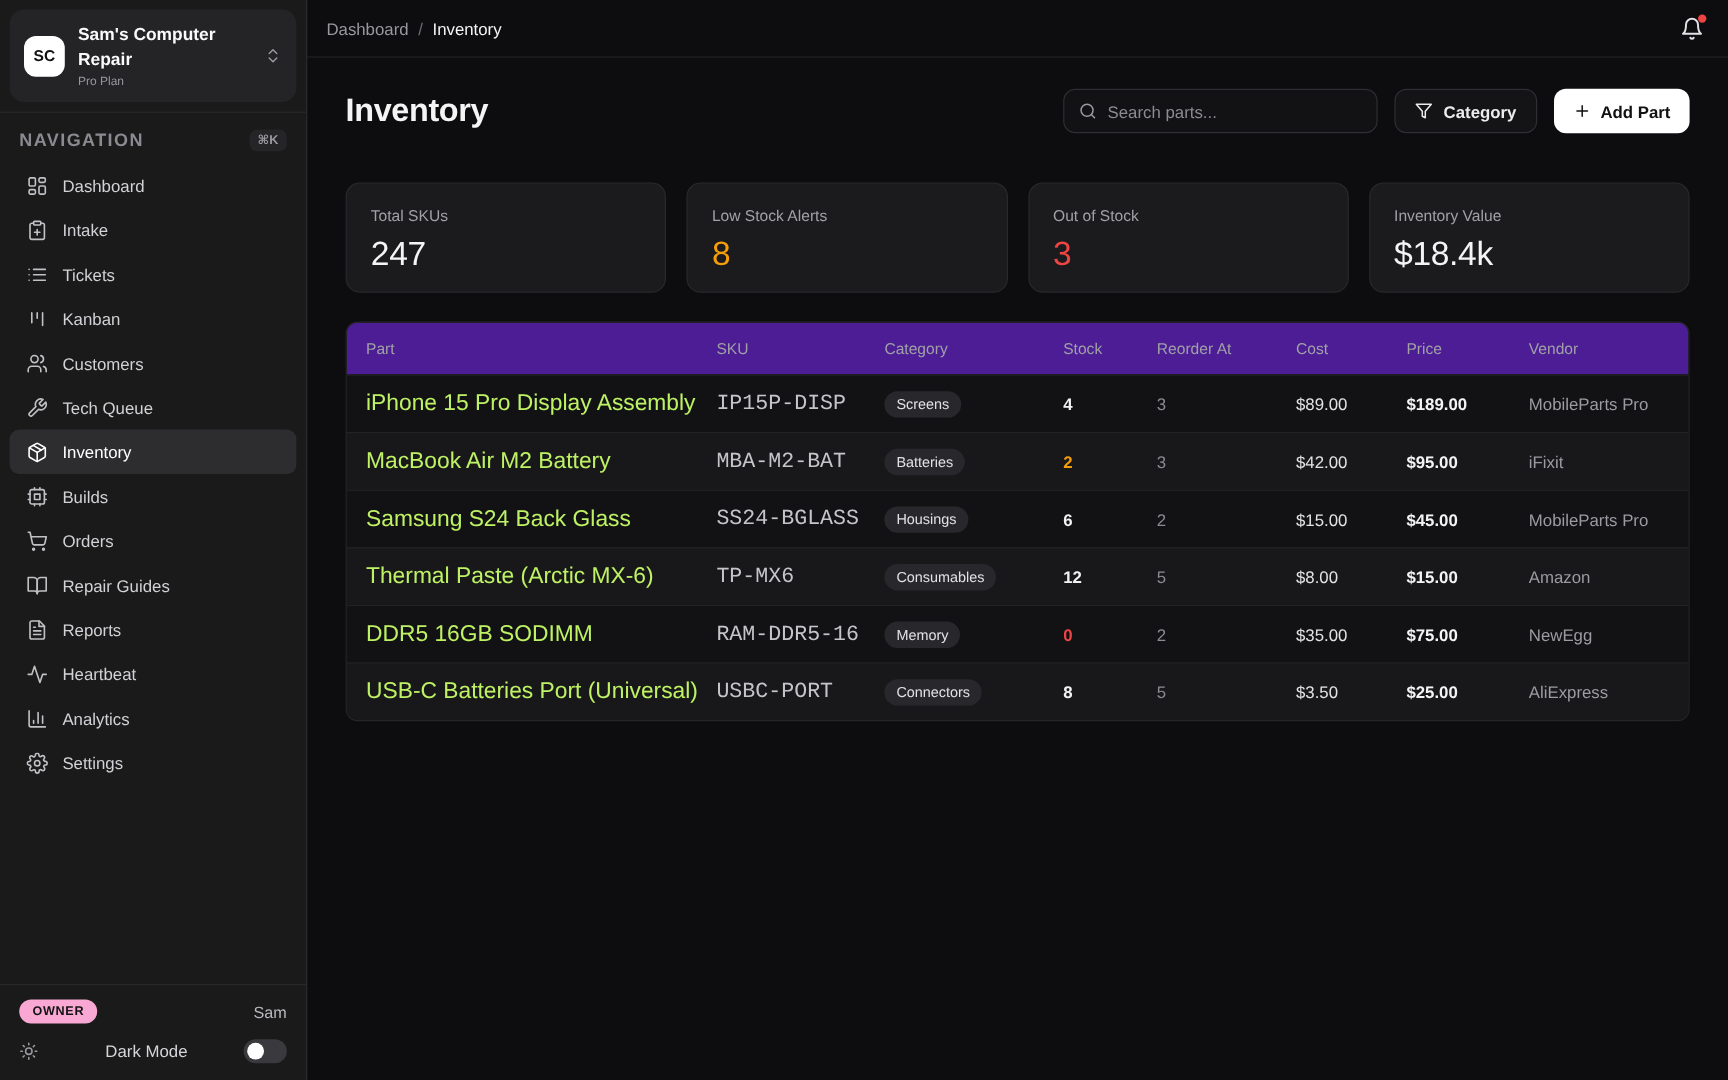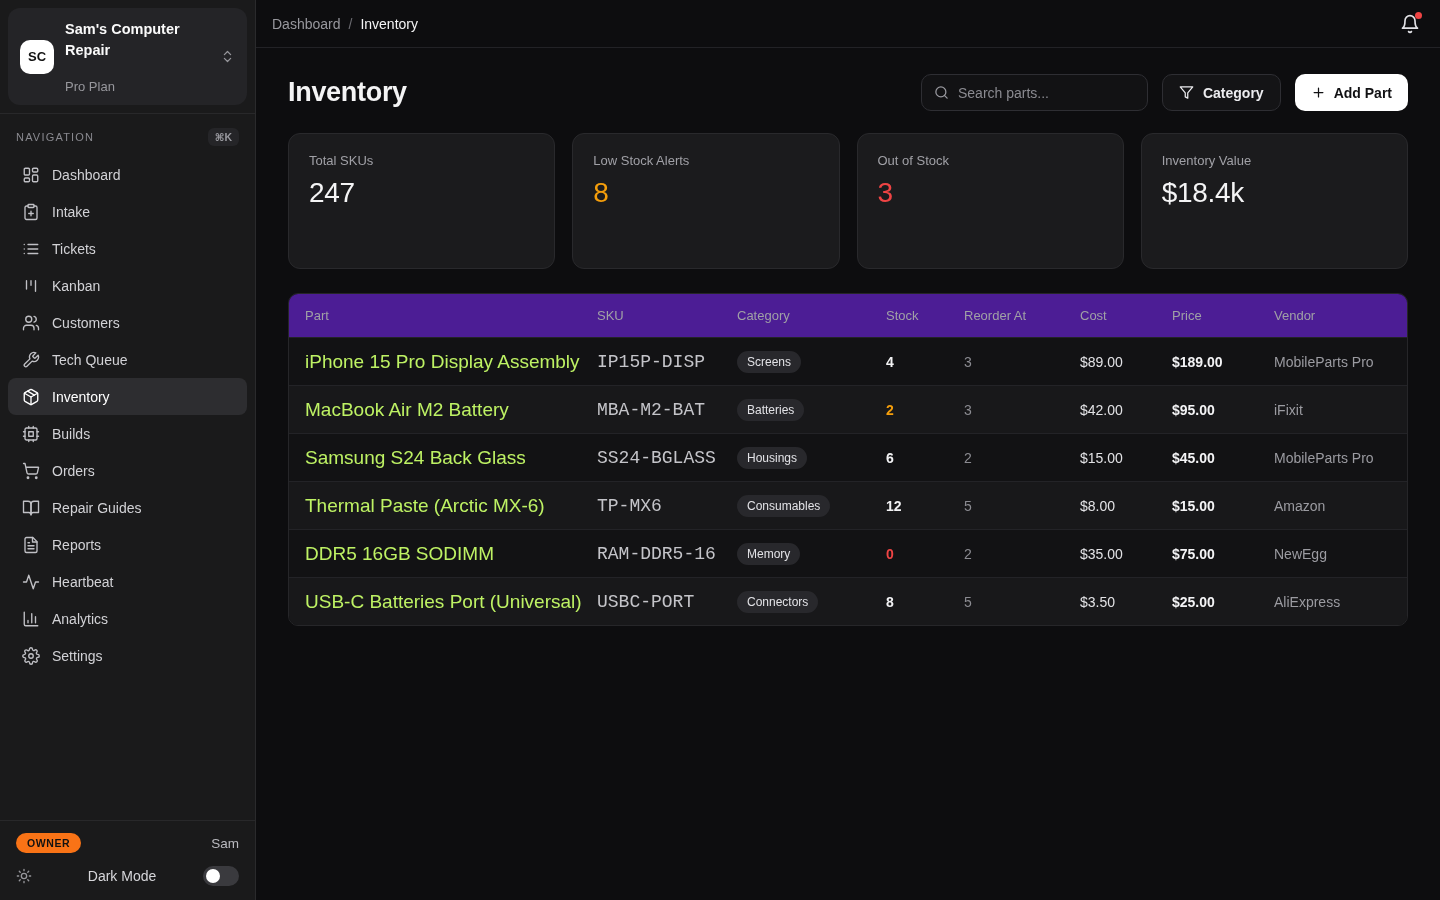--- a/index.html
+++ b/index.html
@@ -22,50 +22,50 @@
     background:#242427; border-radius:12px;
     display:flex; align-items:center; gap:11px; cursor:pointer;
   }
   .ws-avatar {
     width:34px; height:34px; border-radius:10px; background:#ffffff;
     color:#111; font-weight:700; font-size:13px;
     display:flex; align-items:center; justify-content:center; flex:none;
   }
   .ws-meta { flex:1; min-width:0; }
   .ws-name { font-size:14.5px; font-weight:700; color:#fafafa; line-height:1.45; }
-  .ws-plan { font-size:13px; color:#97979c; margin-top:18px; }
+  .ws-plan { font-size:10px; color:#97979c; margin-top:2px; }
   .ws-chevron { color:#97979c; flex:none; }
 
   .side-divider { border-top:1px solid #28282a; }
 
   .nav-head {
     display:flex; align-items:center; justify-content:space-between;
     padding:14px 16px 10px 16px;
   }
   .nav-head-label {
-    font-size:11px; font-weight:400; letter-spacing:1.2px; color:#8a8a90;
+    font-size:15px; font-weight:700; letter-spacing:1.2px; color:#8a8a90;
   }
   .kbd-badge {
     background:#252528; color:#9a9aa0; font-size:10.5px; font-weight:600;
     border-radius:6px; padding:3px 7px;
   }
   .nav-list { flex:1; padding:0 8px; overflow:hidden; }
   .nav-item {
     display:flex; align-items:center; gap:12px;
     height:37px; padding:0 14px; border-radius:8px;
     color:#d2d2d6; font-size:14px; cursor:pointer;
   }
   .nav-item .nav-ic { color:#cfcfd4; opacity:.92; }
   .nav-item.is-active { background:#2d2d30; color:#ffffff; }
   .nav-item.is-active .nav-ic { color:#ffffff; opacity:1; }
 
   .side-footer { border-top:1px solid #28282a; padding:12px 16px 14px 16px; }
   .owner-row { display:flex; align-items:center; justify-content:space-between; }
   .owner-pill {
-    background:#f97316; color:#111; font-size:10.5px; font-weight:700;
+    background:#f9a8d4; color:#111; font-size:10.5px; font-weight:700;
     letter-spacing:.6px; border-radius:999px; padding:4px 11px;
   }
   .owner-name { font-size:13.5px; color:#b9b9bf; }
   .dm-row { display:flex; align-items:center; margin-top:13px; }
   .dm-ic { color:#97979c; margin-right:9px; }
   .dm-label { font-size:14px; color:#d6d6da; flex:1;text-align:center; }
   .toggle {
     width:36px; height:20px; border-radius:999px; background:#3a3a3e;
     position:relative; cursor:pointer; flex:none;
   }
@@ -89,21 +89,21 @@
   .bell-dot {
     position:absolute; top:0; right:0; width:7px; height:7px;
     border-radius:50%; background:#ef4444;
   }
 
   .content { padding:26px 32px 0 32px; }
   .page-head { display:flex; align-items:center; justify-content:space-between; }
   .page-title { font-size:27px; font-weight:700; letter-spacing:-.3px; }
   .head-actions { display:flex; align-items:center; gap:14px; }
   .search-box {
-    width:227px; height:37px; border:1px solid #2e2e33; border-radius:10px;
+    width:262px; height:37px; border:1px solid #2e2e33; border-radius:10px;
     background:#121214; display:flex; align-items:center; gap:9px; padding:0 12px;
   }
   .search-box input {
     background:transparent; border:none; outline:none; color:#e8e8ea;
     font-size:14px; width:100%; font-family:inherit;
   }
   .search-box input::placeholder { color:#8b8b91; }
   .search-ic { color:#9a9aa0; flex:none; }
   .btn-secondary {
     height:37px; padding:0 16px; border-radius:10px; border:1px solid #2e2e33;
@@ -112,21 +112,21 @@
   }
   .btn-primary {
     height:37px; padding:0 16px; border-radius:10px; border:none;
     background:#ffffff; color:#111113; font-size:14px; font-weight:600;
     display:flex; align-items:center; gap:8px; cursor:pointer; font-family:inherit;
   }
 
   .stats { display:grid; grid-template-columns:repeat(4,1fr); gap:17px; margin-top:22px; }
   .stat-card {
     background:#1b1b1d; border:1px solid #29292c; border-radius:12px;
-    padding:19px 20px; height:136px;
+    padding:19px 20px; height:92px;margin-top:19px;
   }
   .stat-label { font-size:13px; color:#a0a0a6; }
   .stat-value { font-size:28px; font-weight:400; margin-top:9px; letter-spacing:-.3px; }
   .stat-value.is-warn { color:#f59e0b; }
   .stat-value.is-danger { color:#ef4444; }
 
   
   .table {
     margin-top:24px; border:1px solid #262629; border-radius:10px;
     overflow:hidden; background:#121214;

